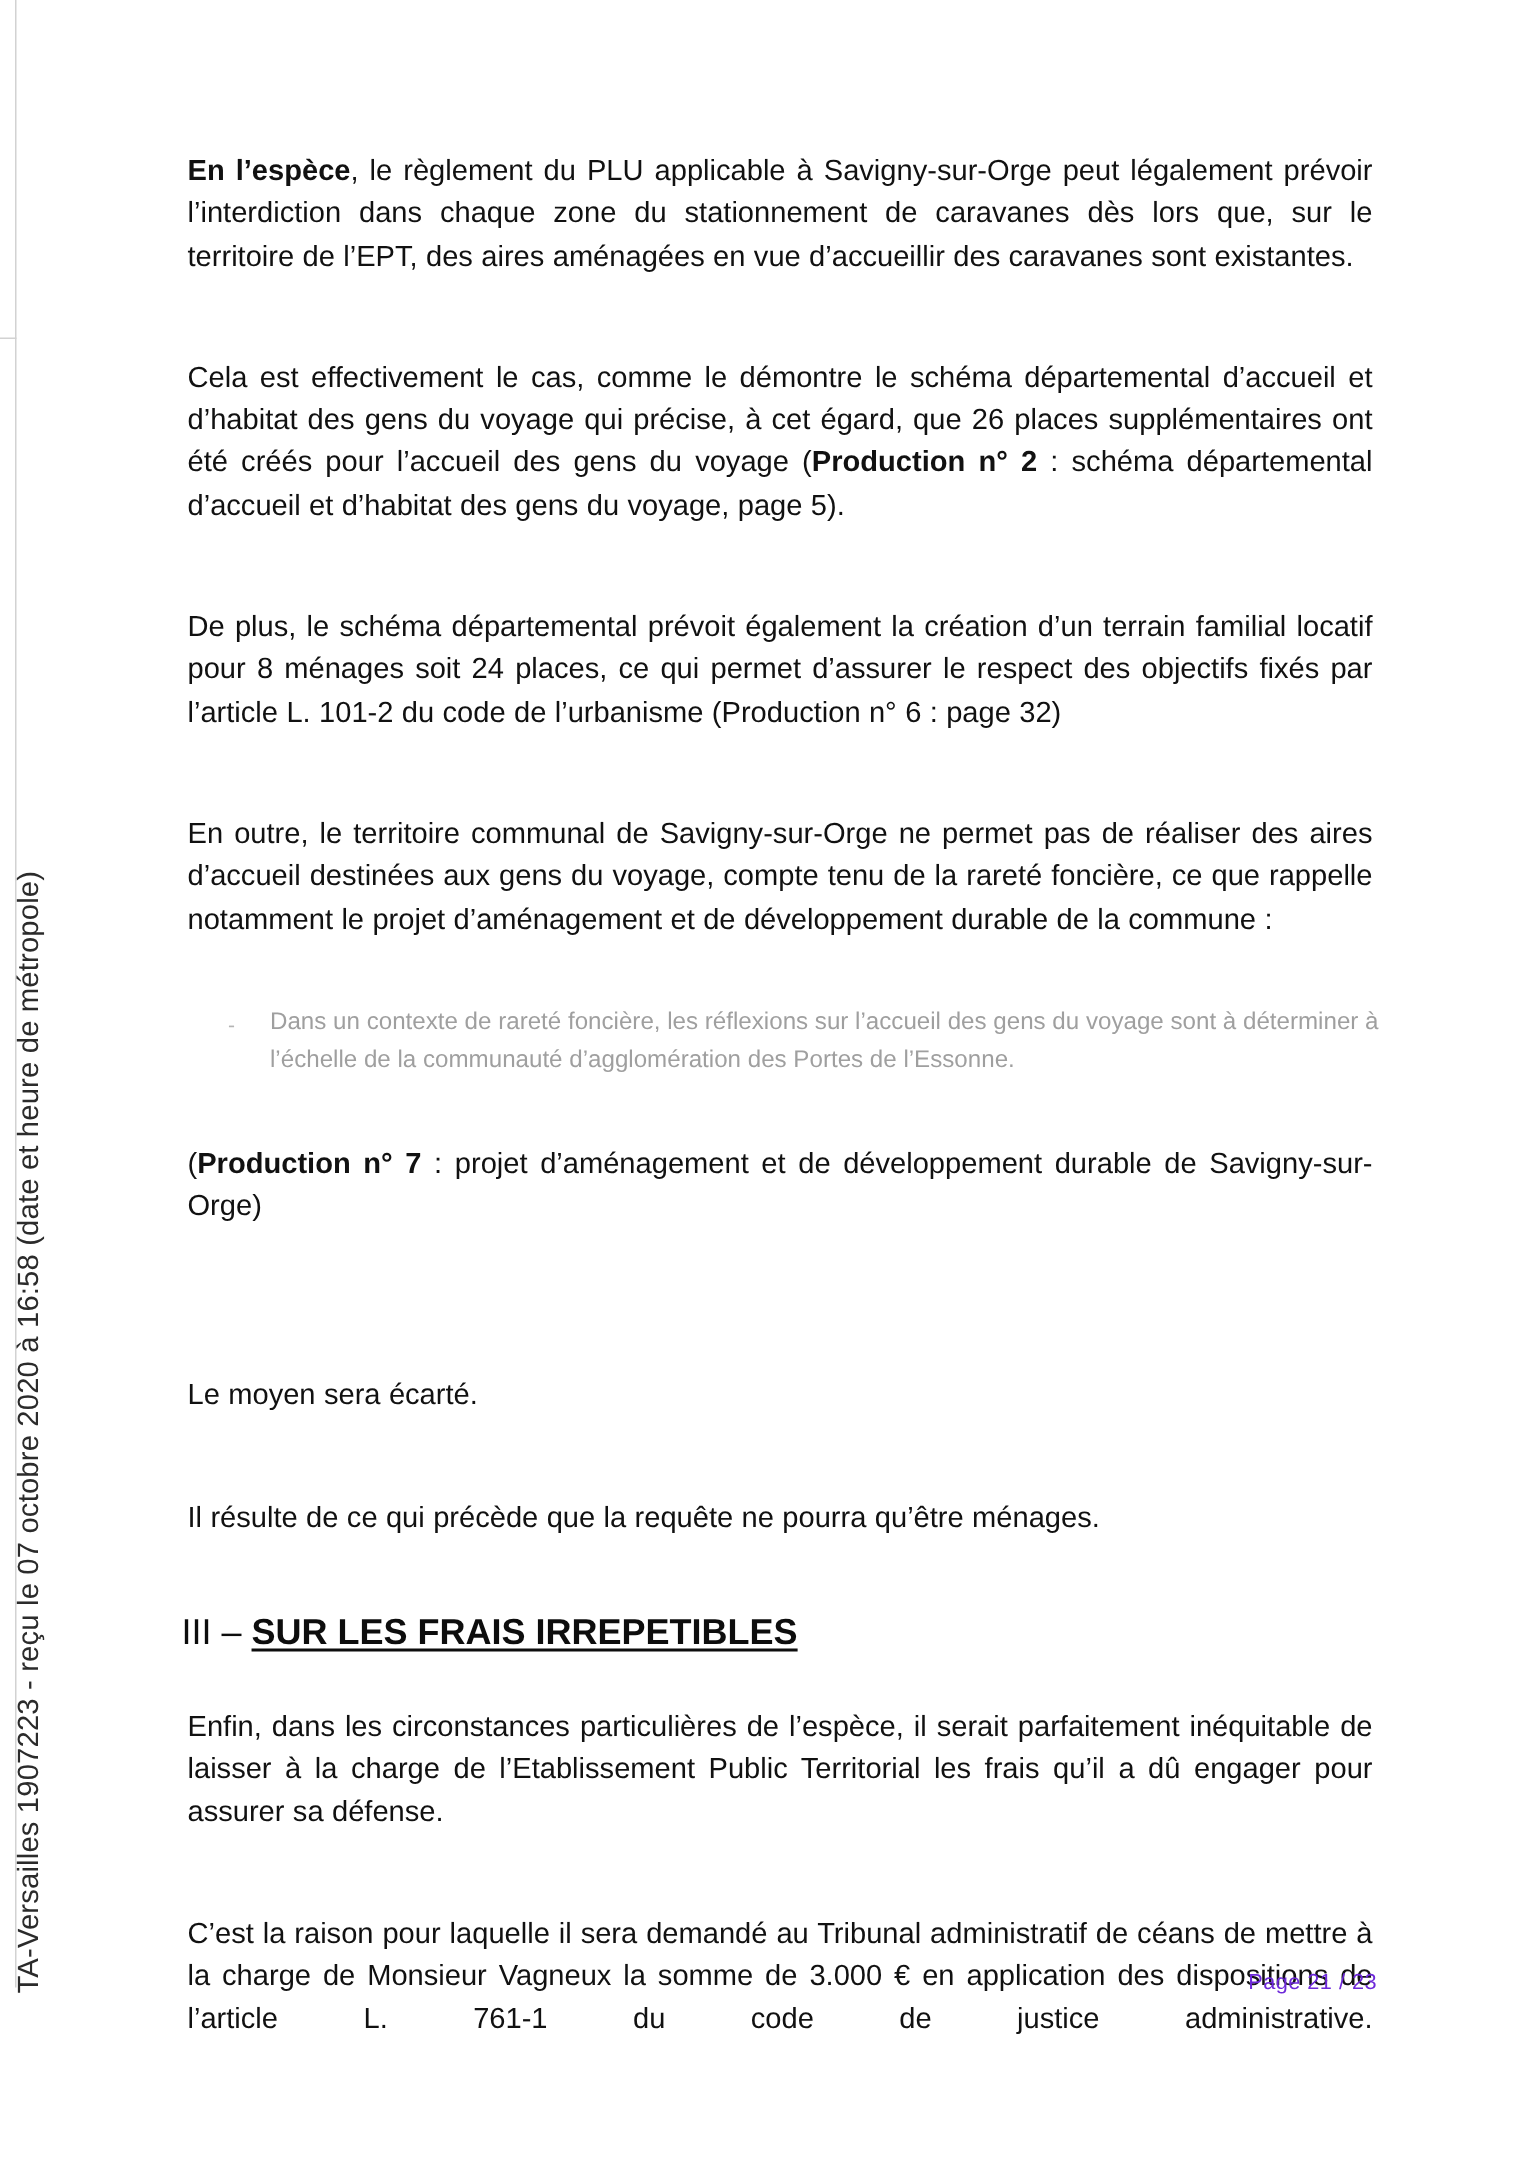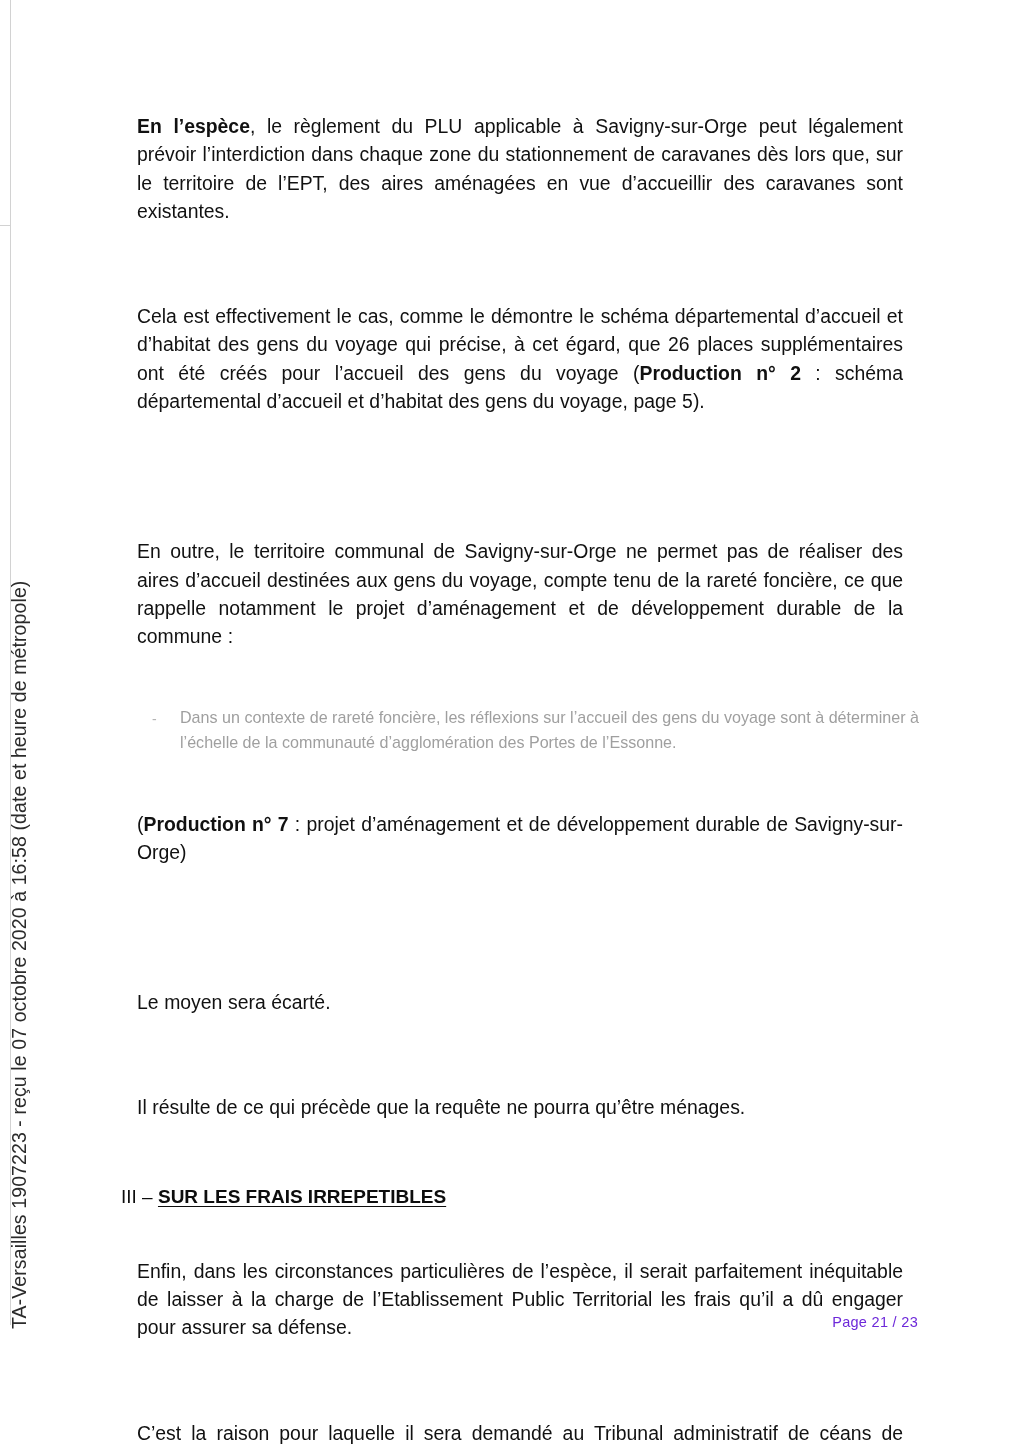--- a/index.html
+++ b/index.html
@@ -48,21 +48,21 @@
     font-family: "Liberation Sans", sans-serif;
   }
   
   .content {
     position: absolute;
     left: 121px;
     top: 96px;
     width: 798px;
   }
   p.para {
-    margin: 16px;
+    margin: 4px;
     font-size: 19.4px;
     line-height: 28.3px;
     color: #111111;
     text-align: justify;
     text-justify: inter-word;
     word-spacing: 0.2px;
   }
   p.para.last-justified {
     text-align-last: justify;
   }
@@ -86,21 +86,21 @@
   .quote-dash {
     position: absolute;
     left: 31px;
     top: 2px;
     color: #b0b0b0;
     font-size: 14px;
   }
   
   .section-heading {
     margin: 0;
-    font-size: 19px;
+    font-size: 24px;
     line-height: 28px;
     color: #0d0d0d;
     font-weight: normal;
     text-align: left;
   }
   .section-heading .numeral { font-weight: normal; }
   .section-heading .title {
     font-weight: bold;
     text-decoration: underline;
     text-underline-offset: 3px;
@@ -128,20 +128,21 @@
   <div class="content">
 
     <p class="para"><b class="bold">En l’espèce</b><span>, le règlement du PLU applicable à Savigny-sur-Orge peut légalement prévoir l’interdiction dans chaque zone du stationnement de caravanes dès lors que, sur le territoire de l’EPT, des aires aménagées en vue d’accueillir des caravanes sont existantes.</span></p>
 
     <div class="gap-lg"></div>
 
     <p class="para"><span>Cela est effectivement le cas, comme le démontre le schéma départemental d’accueil et d’habitat des gens du voyage qui précise, à cet égard, que 26 places supplémentaires ont été créés pour l’accueil des gens du voyage (</span><b class="bold">Production n° 2</b><span> : schéma départemental d’accueil et d’habitat des gens du voyage, page 5).</span></p>
 
     <div class="gap-lg"></div>
 
+    <p class="para">De plus, le schéma départemental prévoit également la création d’un terrain familial locatif pour 8 ménages soit 24 places, ce qui permet d’assurer le respect des objectifs fixés par l’article L. 101-2 du code de l’urbanisme (Production n° 6 : page 32)</p>
 
     <div class="gap-lg"></div>
 
     <p class="para">En outre, le territoire communal de Savigny-sur-Orge ne permet pas de réaliser des aires d’accueil destinées aux gens du voyage, compte tenu de la rareté foncière, ce que rappelle notamment le projet d’aménagement et de développement durable de la commune :</p>
 
     <div class="gap-md"></div>
 
     <div class="quote-block"><span class="quote-dash">-</span><span>Dans un contexte de rareté foncière, les réflexions sur l’accueil des gens du voyage sont à déterminer à l’échelle de la communauté d’agglomération des Portes de l’Essonne.</span></div>
 
     <div class="gap-md"></div>

